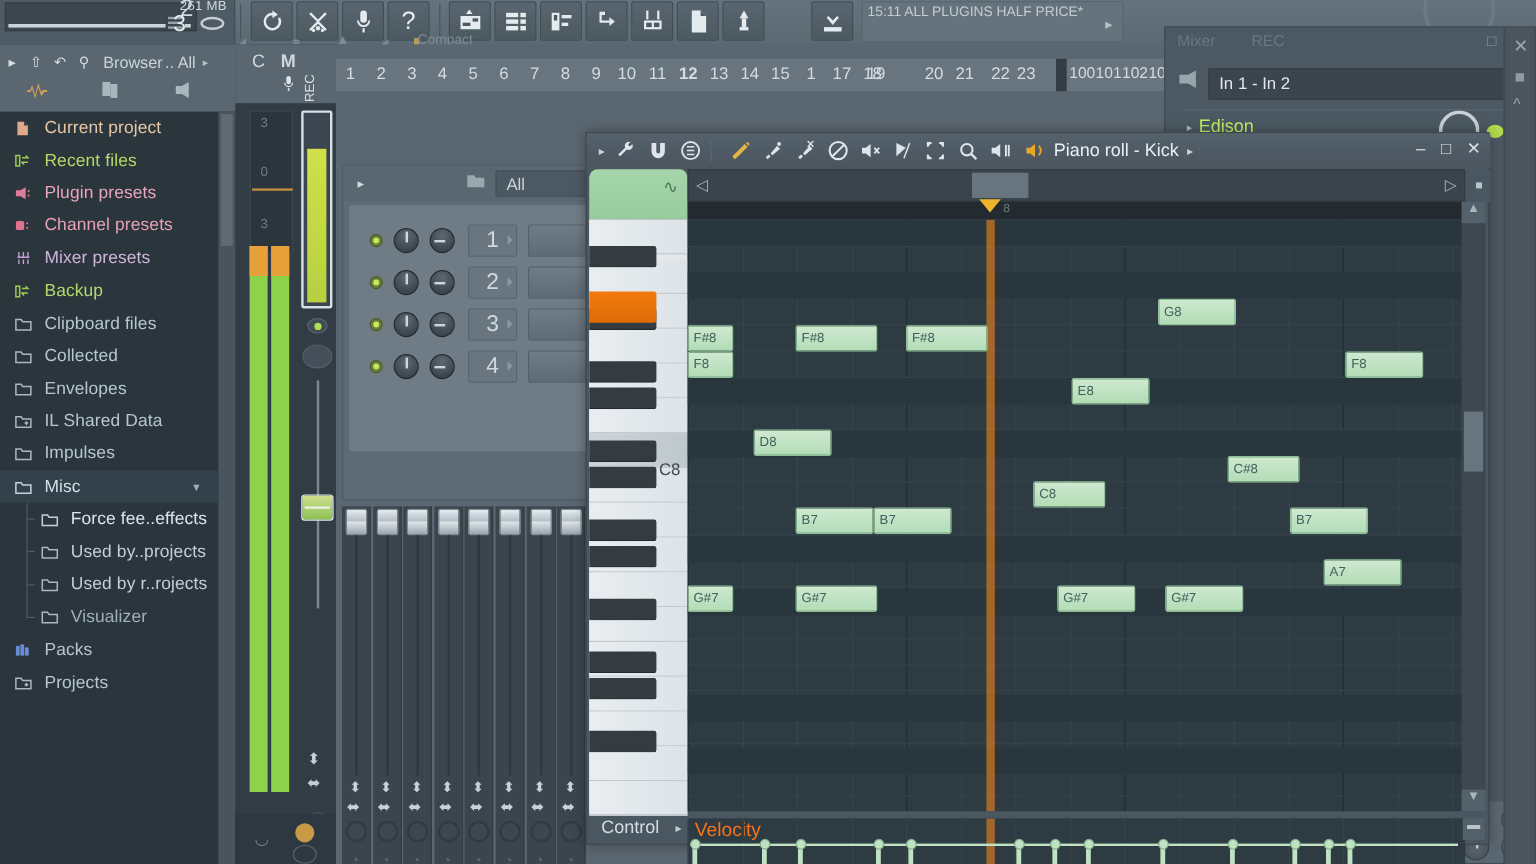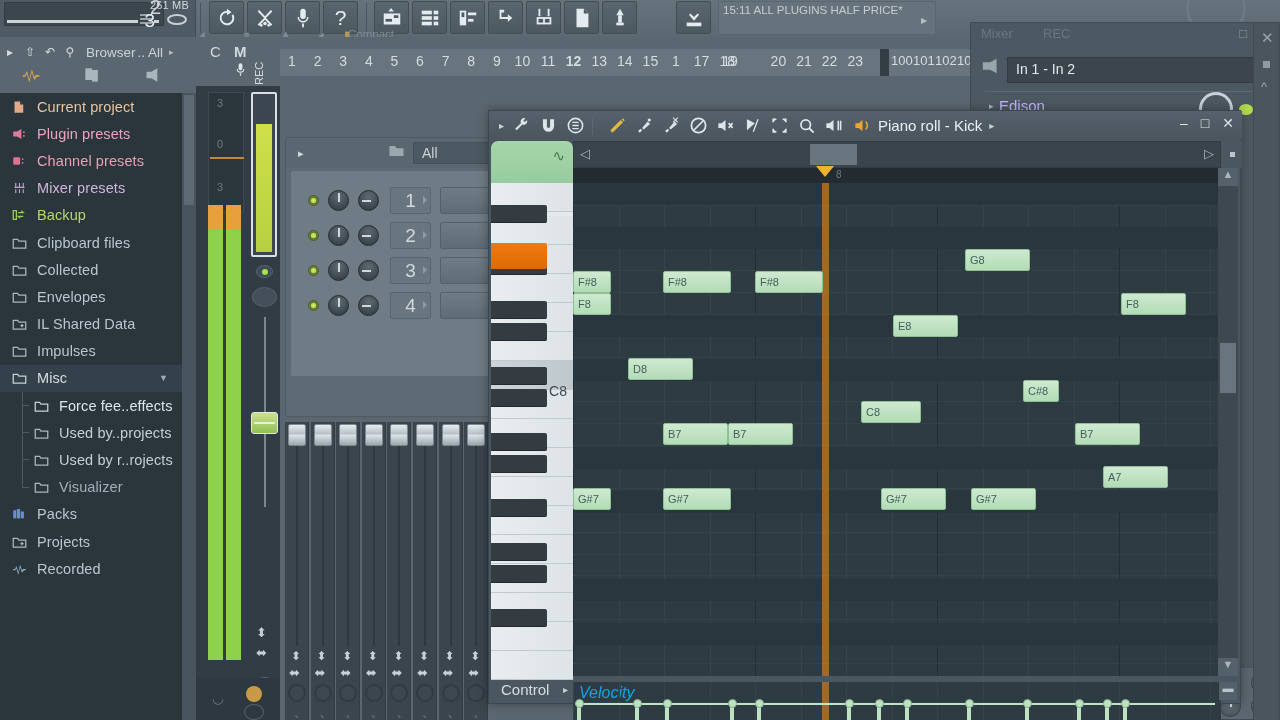--- a/index.html
+++ b/index.html
@@ -196,21 +196,21 @@
   .mw-head .t1{position:absolute;left:10px;top:3px;}
   .mw-head .t2{position:absolute;left:72px;top:3px;}
   .mw-head .mn{position:absolute;right:34px;top:3px;color:#8b969e;}
   .mw-head .mx{position:absolute;right:12px;top:1px;color:#8b969e;font-size:14px;}
   .mw-in{position:absolute;left:10px;top:34px;width:288px;height:26px;display:flex;}
   .mw-in .ic{width:26px;}
   .mw-in .ic svg{width:22px;height:18px;fill:#99a5ad;}
   .mw-in .fld{flex:1;height:26px;background:#3c454e;border:1px solid #323b43;color:#e2e9ed;font-size:14px;padding:3px 0 0 8px;position:relative;}
   .mw-in .fld .ar{position:absolute;right:7px;top:5px;color:#9aa6ae;font-size:11px;}
   .mw-slot{position:absolute;left:14px;top:68px;width:280px;height:34px;border-top:1px solid #5d6972;}
-  .mw-slot .nm{position:absolute;left:14px;top:5px;color:#c4b5fd;font-size:15px;}
+  .mw-slot .nm{position:absolute;left:14px;top:5px;color:#bef264;font-size:15px;}
   .mw-slot .ar{position:absolute;left:4px;top:9px;color:#aeb9c0;font-size:9px;}
   .mw-slot .kn{position:absolute;right:32px;top:0;width:34px;height:34px;border-radius:50%;border-top:3px solid #c8d1d7;border-left:3px solid #c8d1d7;border-right:3px solid #c8d1d7;border-bottom:3px solid transparent;}
   .mw-slot .led{position:absolute;right:12px;top:12px;width:14px;height:11px;border-radius:50%;background:#b3d94d;}
   .mw-eq{position:absolute;left:6px;bottom:0;width:298px;height:52px;background:#5b6770;border-top:1px solid #4b5760;}
   .mw-eq .lbl{position:absolute;left:12px;top:10px;color:#3f4a52;font-size:16px;}
   .mw-eq .kn{position:absolute;width:22px;height:22px;border-radius:50%;background:radial-gradient(circle at 50% 30%,#6f7b84,#414b54);border:1px solid #39434b;}
   .mw-eq .kn:after{content:'';position:absolute;left:10px;top:3px;width:2px;height:8px;background:#dfe6eb;}
   .mw-eq .sym{position:absolute;color:#8a959d;font-size:11px;}
   .mw-right-bar{position:absolute;right:0;top:0;width:26px;height:698px;background:#4a555e;border-left:1px solid #3e4951;}
   .mw-right-bar .x{position:absolute;left:7px;top:6px;color:#9aa6ad;font-size:15px;}
@@ -266,21 +266,21 @@
   .pr-vsb .up,.pr-vsb .dn{position:absolute;left:0;width:20px;height:18px;color:#aab5bc;font-size:11px;text-align:center;background:#55616a;}
   .pr-vsb .up{top:0;} .pr-vsb .dn{bottom:0;}
   .pr-vsb .thumb{position:absolute;left:2px;top:175px;width:16px;height:50px;background:#69757e;}
 
   .pr-ctl{position:absolute;left:2px;top:568px;width:749px;height:24px;}
   .pr-ctl .lbl{position:absolute;left:10px;top:2px;color:#d4dce1;font-size:15px;}
   .pr-ctl .ar{position:absolute;left:72px;top:5px;color:#c4ced5;font-size:10px;}
   .pr-vel{position:absolute;left:84px;top:571px;width:648px;height:100px;background:#2e3b43;overflow:hidden;}
   .pr-vel .hl{position:absolute;left:0;right:0;height:1px;background:#35434b;}
   .pr-vel .vl{position:absolute;top:0;bottom:0;width:1px;background:#35434b;}
-  .pr-vel .vname{position:absolute;left:6px;top:2px;color:#0ea5e9;font-size:16px;font-style:italic;}
+  .pr-vel .vname{position:absolute;left:6px;top:2px;color:#f97316;font-size:16px;}
   .pr-vel .stem{position:absolute;bottom:0;width:4px;background:#bfe2c3;}
   .pr-vel .hd{position:absolute;width:9px;height:9px;border-radius:50%;background:#bfe2c3;border:1px solid #7fae87;}
   .pr-vel .lineh{position:absolute;height:2px;background:#bfe2c3;}
   .pr-velbtn{position:absolute;right:3px;top:571px;width:18px;height:18px;background:#55616a;color:#b9c3ca;font-size:11px;text-align:center;}
 </style>
 </head>
 <body>
 
 <div id="app">
 
@@ -430,20 +430,29 @@
           <span class="bi-ic">
             <svg viewBox="0 0 24 20" style="fill:#e0a98a">
               <path d="M4 1h9l5 5v13H4z"></path>
               <path d="M13 1v5h5" fill="#2b353c"></path>
             </svg>
           </span>
           <span class="bi-lbl" style="color:#e6c6a5">Current project</span>
         </div>
         <div class="bi">
           <span class="bi-ic">
+            <svg viewBox="0 0 24 20" style="fill:none;stroke:#9ccc54;stroke-width:2">
+              <path d="M2 3h5v14H2z"></path>
+              <path d="M10 6h8l-3-3M18 12h-8l3 3"></path>
+            </svg>
+          </span>
+          <span class="bi-lbl" style="color:#b3d96b">Recent files</span>
+        </div>
+        <div class="bi">
+          <span class="bi-ic">
             <svg viewBox="0 0 24 20" style="fill:#e07b9e">
               <path d="M2 6h6l7-4v16l-7-4H2z"></path>
               <circle cx="19" cy="7" r="1.4"></circle>
               <circle cx="19" cy="13" r="1.4"></circle>
             </svg>
           </span>
           <span class="bi-lbl" style="color:#e8a5bd">Plugin presets</span>
         </div>
         <div class="bi">
           <span class="bi-ic">
@@ -565,28 +574,20 @@
           <span class="bi-lbl" style="color:#b9c6d2">Packs</span>
         </div>
         <div class="bi">
           <span class="bi-ic">
             <svg viewBox="0 0 24 20" style="fill:none;stroke:#a9b8c2;stroke-width:2">
               <path d="M2 4h7l2 3h11v11H2z"></path>
               <path d="M16 10v5M13.5 12.5h5"></path>
             </svg>
           </span>
           <span class="bi-lbl" style="color:#b7c6d0">Projects</span>
-        </div>
-        <div class="bi">
-          <span class="bi-ic">
-            <svg viewBox="0 0 24 20" style="fill:#8fb5cc">
-              <path d="M2 10h3l2-5 3 10 3-12 3 9 2-2h4v2h-3l-3 4-3-9-3 12-3-10-2 3H2z"></path>
-            </svg>
-          </span>
-          <span class="bi-lbl" style="color:#b7c6d0">Recorded</span>
         </div>
       </div>
     <div class="browser-scroll">
         <div class="thumb"></div>
       </div>
   </div>
 
   <div class="mixstrip">
     <div class="ms-head">
       <span class="lab c">C</span>
@@ -646,21 +647,21 @@
         <span class="n" style="left: 281.6px; font-weight: bold;">12</span>
         <span class="n" style="left: 307.2px;">13</span>
         <span class="n" style="left: 332.8px;">14</span>
         <span class="n" style="left: 358.4px;">15</span>
         <span class="n" style="left: 384px;">1</span>
         <span class="n" style="left: 409.6px;">17</span>
         <span class="n" style="left: 435.2px;">18</span>
         <span class="n" style="left: 438px;">19</span>
         <span class="n" style="left: 486.4px;">20</span>
         <span class="n" style="left: 512px;">21</span>
-        <span class="n" style="left: 537.6px;">22</span>
+        <span class="n" style="left: 537.6px; text-align: right;">22</span>
         <span class="n" style="left: 563.2px;">23</span>
       </div>
     <div class="pl-divider"></div>
     <div class="pl-ruler2" id="pl-ruler2">
         <span class="n" style="left: 2px;">100</span>
         <span class="n" style="left: 24px;">101</span>
         <span class="n" style="left: 46px;">102</span>
         <span class="n" style="left: 68px;">103</span>
       </div>
 
@@ -1014,21 +1015,21 @@
         <div class="band" style="top: 440px; height: 22px;"></div>
         <div class="pr-ph" style="left: 249px;"></div>
         <div class="note" style="left: 0px; top: 88px; width: 38px;">F#8</div>
         <div class="note" style="left: 90px; top: 88px; width: 68px;">F#8</div>
         <div class="note" style="left: 182px; top: 88px; width: 68px;">F#8</div>
         <div class="note" style="left: 392px; top: 66px; width: 65px;">G8</div>
         <div class="note" style="left: 0px; top: 110px; width: 38px;">F8</div>
         <div class="note" style="left: 548px; top: 110px; width: 65px;">F8</div>
         <div class="note" style="left: 320px; top: 132px; width: 65px;">E8</div>
         <div class="note" style="left: 55px; top: 175px; width: 65px;">D8</div>
-        <div class="note" style="left: 450px; top: 197px; width: 36px;">C#8</div>
+        <div class="note" style="left: 450px; top: 197px; width: 60px;">C#8</div>
         <div class="note" style="left: 288px; top: 218px; width: 60px;">C8</div>
         <div class="note" style="left: 90px; top: 240px; width: 65px;">B7</div>
         <div class="note" style="left: 155px; top: 240px; width: 65px;">B7</div>
         <div class="note" style="left: 502px; top: 240px; width: 65px;">B7</div>
         <div class="note" style="left: 530px; top: 283px; width: 65px;">A7</div>
         <div class="note" style="left: 0px; top: 305px; width: 38px;">G#7</div>
         <div class="note" style="left: 90px; top: 305px; width: 68px;">G#7</div>
         <div class="note" style="left: 308px; top: 305px; width: 65px;">G#7</div>
         <div class="note" style="left: 398px; top: 305px; width: 65px;">G#7</div>
       </div>

